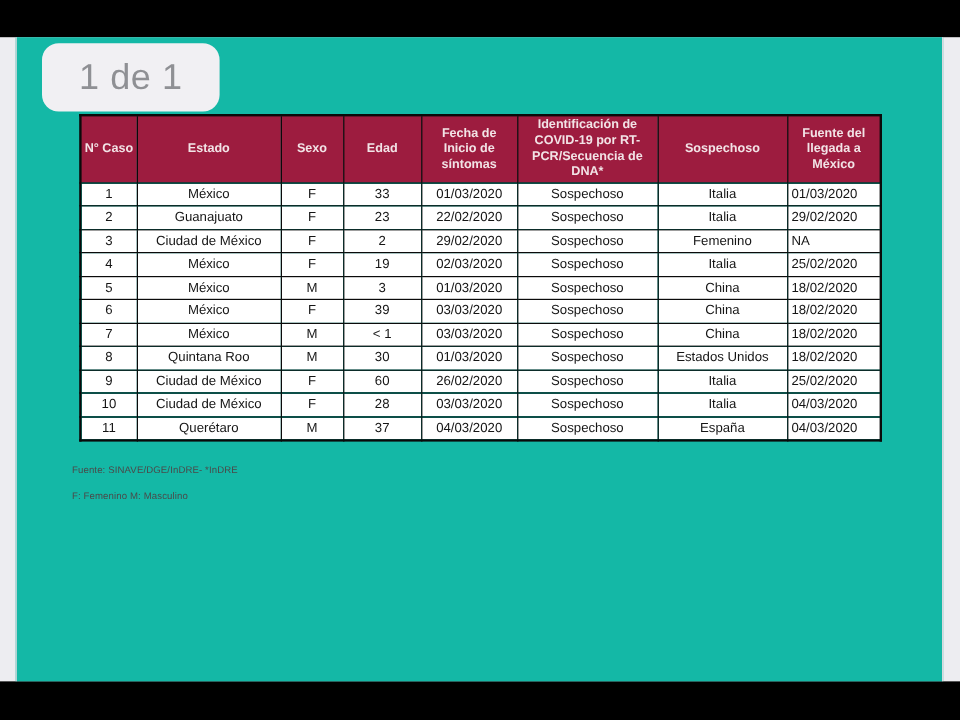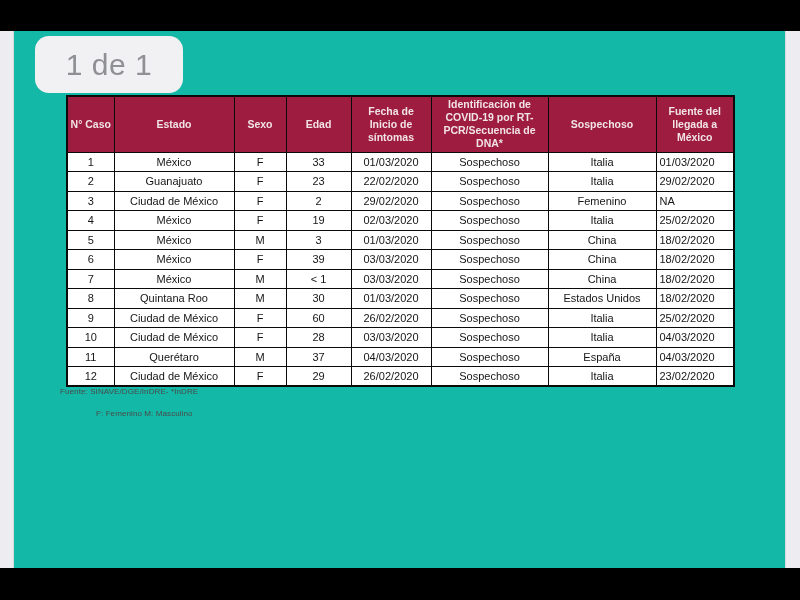--- a/index.html
+++ b/index.html
@@ -51,21 +51,21 @@
     font-size: 11px; color: #151515; text-align: center; vertical-align: middle;
     height: 19.5px; border: 1px solid #0a0a0a; padding: 0 2px;
     background: #ffffff; white-space: nowrap; overflow: hidden;
   }
   table.cases td.last { text-align: left; padding-left: 3px; }
 
   .footnote {
     position: absolute; left: 46px; font-size: 8px; color: #4a4a4a; letter-spacing: 0.1px;
   }
   .footnote.source { top: 356px; }
-  .footnote.legend { top: 378px; margin-left: 36px; }
+  .footnote.legend { top: 378px; }
 </style>
 </head>
 <body>
 
 <div class="screen">
 
   <div class="letterbox top"></div>
 
   <div class="viewer-body">
     <div class="doc-page">
@@ -201,30 +201,20 @@
             <tr>
               <td>11</td>
               <td>Querétaro</td>
               <td>M</td>
               <td>37</td>
               <td>04/03/2020</td>
               <td>Sospechoso</td>
               <td>España</td>
               <td class="last">04/03/2020</td>
             </tr>
-            <tr>
-              <td>12</td>
-              <td>Ciudad de México</td>
-              <td>F</td>
-              <td>29</td>
-              <td>26/02/2020</td>
-              <td>Sospechoso</td>
-              <td>Italia</td>
-              <td class="last">23/02/2020</td>
-            </tr>
           </tbody>
       </table>
 
       <div class="footnote source">Fuente: SINAVE/DGE/InDRE- *InDRE</div>
       <div class="footnote legend">F: Femenino M: Masculino</div>
 
     </div>
   </div>
 
   <div class="letterbox bottom"></div>

